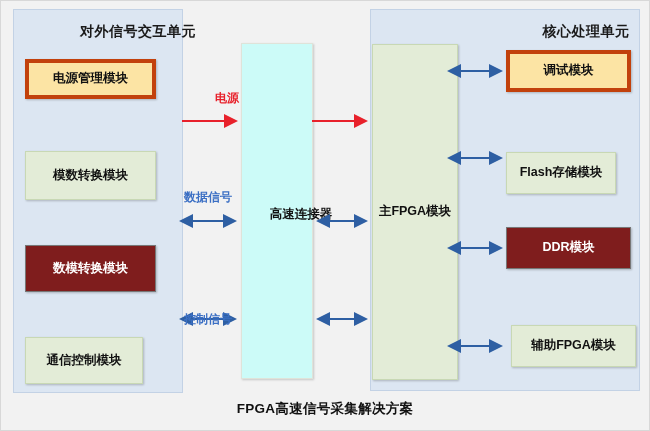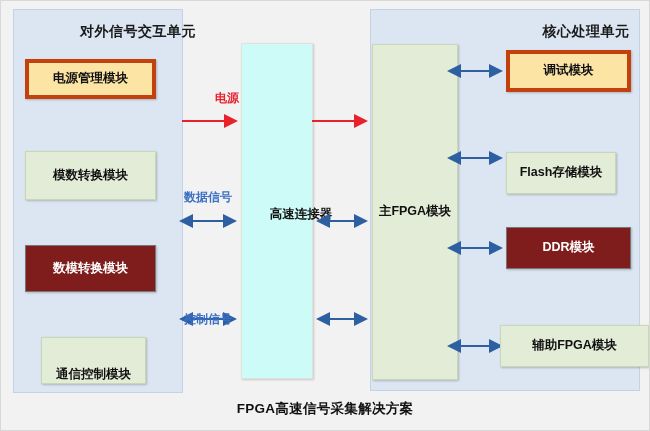--- a/index.html
+++ b/index.html
@@ -124,21 +124,21 @@
   </div>
 
   <div class="mod green" style="left:24px; top:150px; width:131px; height:49px;">
     <span>模数转换模块</span>
   </div>
 
   <div class="mod gray" style="left:24px; top:244px; width:131px; height:47px;">
     <span>数模转换模块</span>
   </div>
 
-  <div class="mod green" style="left:40px; top:336px; width:105px; height:47px;align-items:flex-end;">
+  <div class="mod green" style="left:24px; top:336px; width:118px; height:47px;">
     <span>通信控制模块</span>
   </div>
 
   <div class="connector" style="left:240px; top:42px; width:72px; height:336px;">
   </div>
   <div class="conn-label" style="left:240px; top:205px; width:72px;">高速连接器</div>
 
   <svg class="arrow-svg" style="left:181px; top:112px;" width="62" height="16" viewBox="0 0 62 16">
     <defs>
       <marker id="rh" markerWidth="7" markerHeight="7" refX="6" refY="3.5" orient="auto">
@@ -269,19 +269,19 @@
   </div>
 
   <div class="mod green" style="left:505px; top:151px; width:110px; height:42px;">
     <span>Flash存储模块</span>
   </div>
 
   <div class="mod gray" style="left:505px; top:226px; width:125px; height:42px;">
     <span>DDR模块</span>
   </div>
 
-  <div class="mod green" style="left:499px; top:324px; width:149px; height:42px;">
+  <div class="mod green" style="left:510px; top:324px; width:125px; height:42px;">
     <span>辅助FPGA模块</span>
   </div>
 
   <div class="caption" style="left:0; top:399px;">FPGA高速信号采集解决方案</div>
 
 </div>
 
 </body></html>

